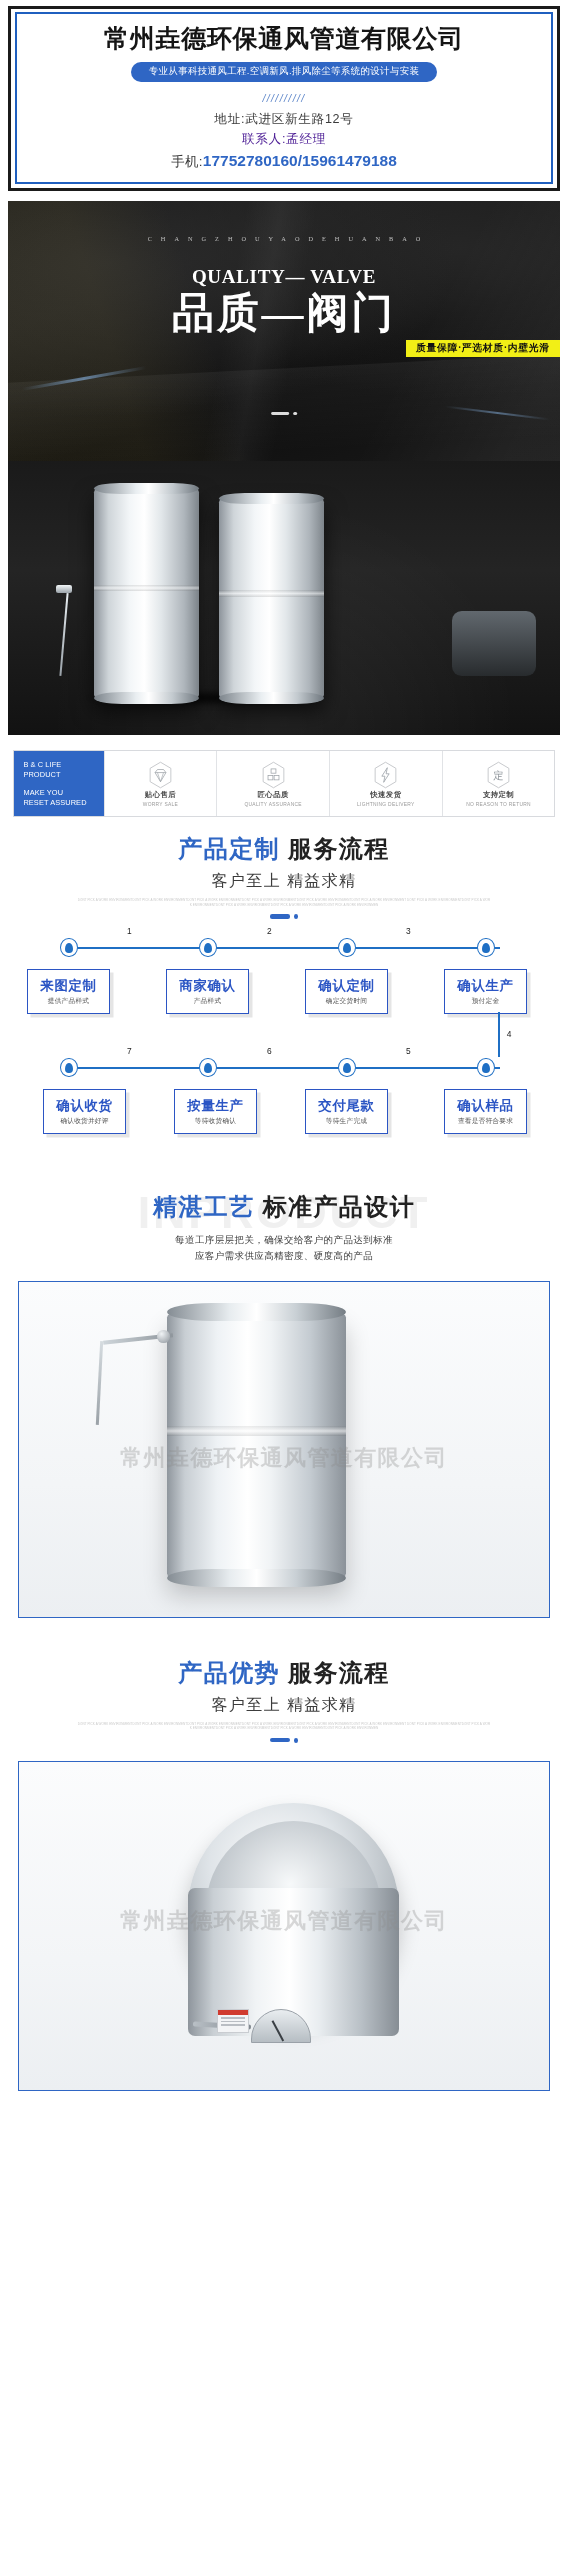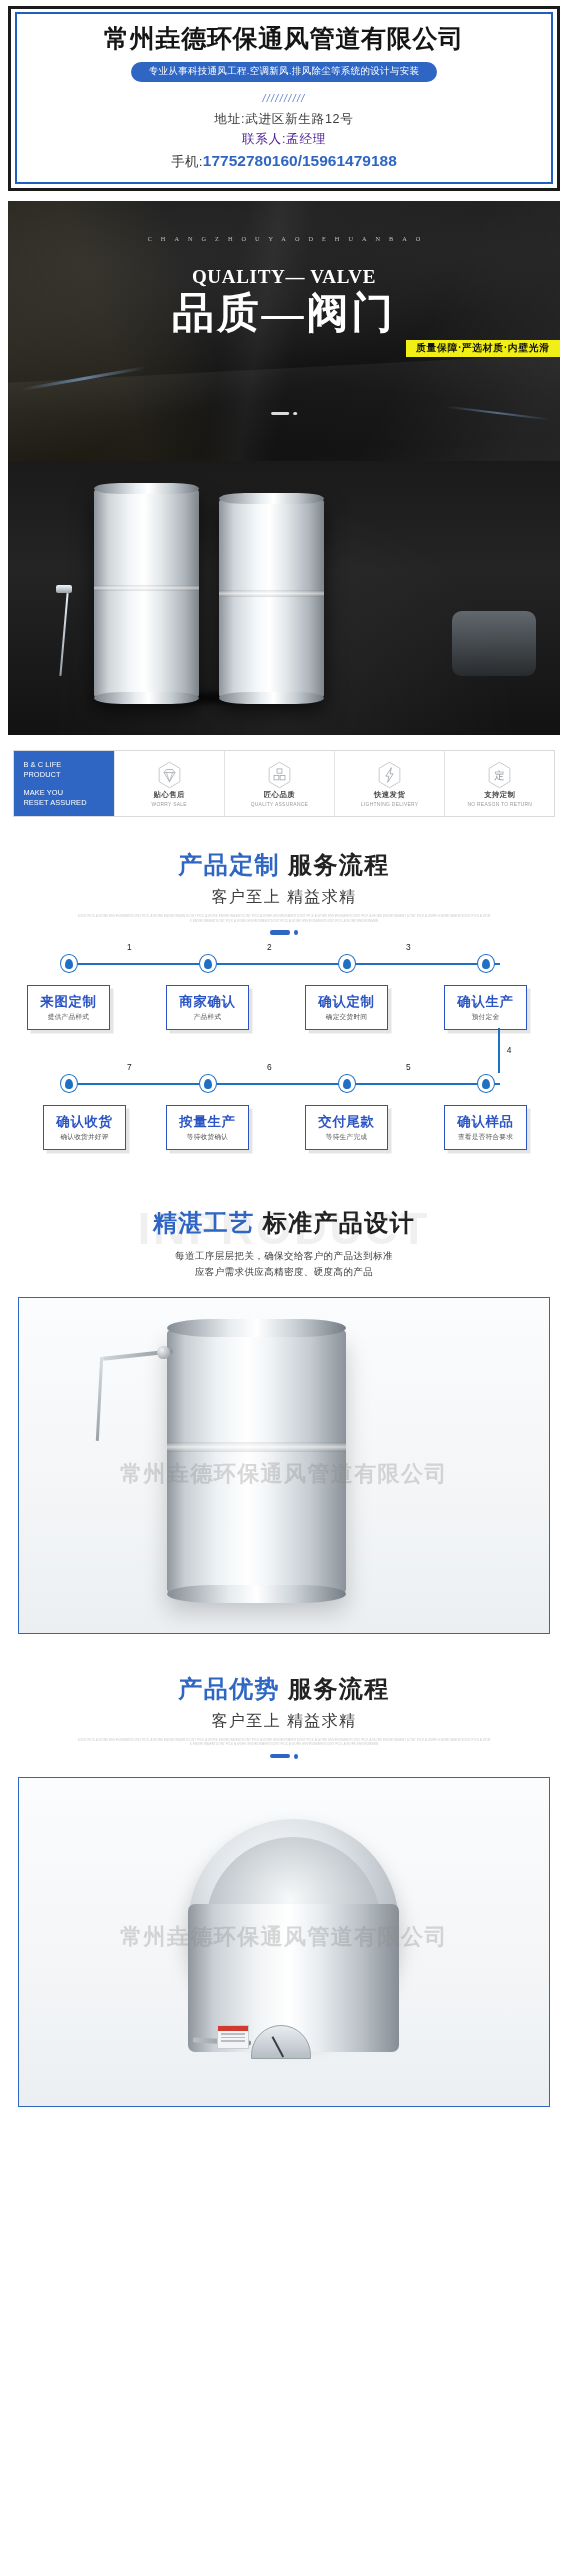--- a/index.html
+++ b/index.html
@@ -223,21 +223,21 @@
 
   
   .features{
     margin:15.5px 12.6px 0 12.6px;
     border:0.7px solid #d8dade;
     display:flex;
     height:67px;
     background:#fff;
   }
   .feat-brand{
-    width:100px;
+    width:90px;
     background:#2f66c4;
     color:#fff;
     padding:11.2px 9.8px;
     display:flex; flex-direction:column; justify-content:center;
   }
   .feat-brand .l1{ font-size:7.4px; line-height:1.35; letter-spacing:0.1px;}
   .feat-brand .rule{ width:12.6px;height:0.7px;background:rgba(255,255,255,.8); margin:4.2px 0 3.5px 0;}
   .feat-brand .l2{ font-size:7.4px; line-height:1.35; letter-spacing:0.1px;}
   .feat-cell{
     flex:1;
@@ -245,21 +245,21 @@
     display:flex; flex-direction:column; align-items:center; justify-content:center;
     gap:1.4px;
     padding:4.2px 1.4px;
   }
   .feat-cell:first-of-type{ border-left:none; }
   .hexicon{ width:25px; height:28px; display:block; }
   .feat-cn{ font-size:7.4px; font-weight:bold; color:#4a4a4a; letter-spacing:0.4px;}
   .feat-en{ font-size:4.9px; color:#9a9a9a; letter-spacing:0.3px; }
 
   
-  .sec-title-wrap{ position:relative; text-align:center; margin-top:32px; }
+  .sec-title-wrap{ position:relative; text-align:center; margin-top:16px; }
   .ghost{
     position:absolute; left:0; right:0; top:-4.2px;
     font-size:45px; font-weight:bold; color:#f0f0f0;
     letter-spacing:2.8px; z-index:0; user-select:none;
   }
   .sec-title{
     position:relative; z-index:1;
     font-size:24px; font-weight:bold; letter-spacing:1.4px;
   }
   .sec-title .blue{ color:#2f66c4; }
@@ -580,21 +580,21 @@
       <div class="node" style="left:450px;"></div>
 
       <div class="rail-num" style="left:100px;">7</div>
       <div class="rail-num" style="left:240px;">6</div>
       <div class="rail-num" style="left:379px;">5</div>
 
       <div class="card" style="left:16px;">
         <div class="t">确认收货</div>
         <div class="s">确认收货并好评</div>
       </div>
-      <div class="card" style="left:139px;">
+      <div class="card" style="left:147px;">
         <div class="t">按量生产</div>
         <div class="s">等待收货确认</div>
       </div>
       <div class="card" style="left:278px;">
         <div class="t">交付尾款</div>
         <div class="s">等待生产完成</div>
       </div>
       <div class="card" style="left:417px;">
         <div class="t">确认样品</div>
         <div class="s">查看是否符合要求</div>

